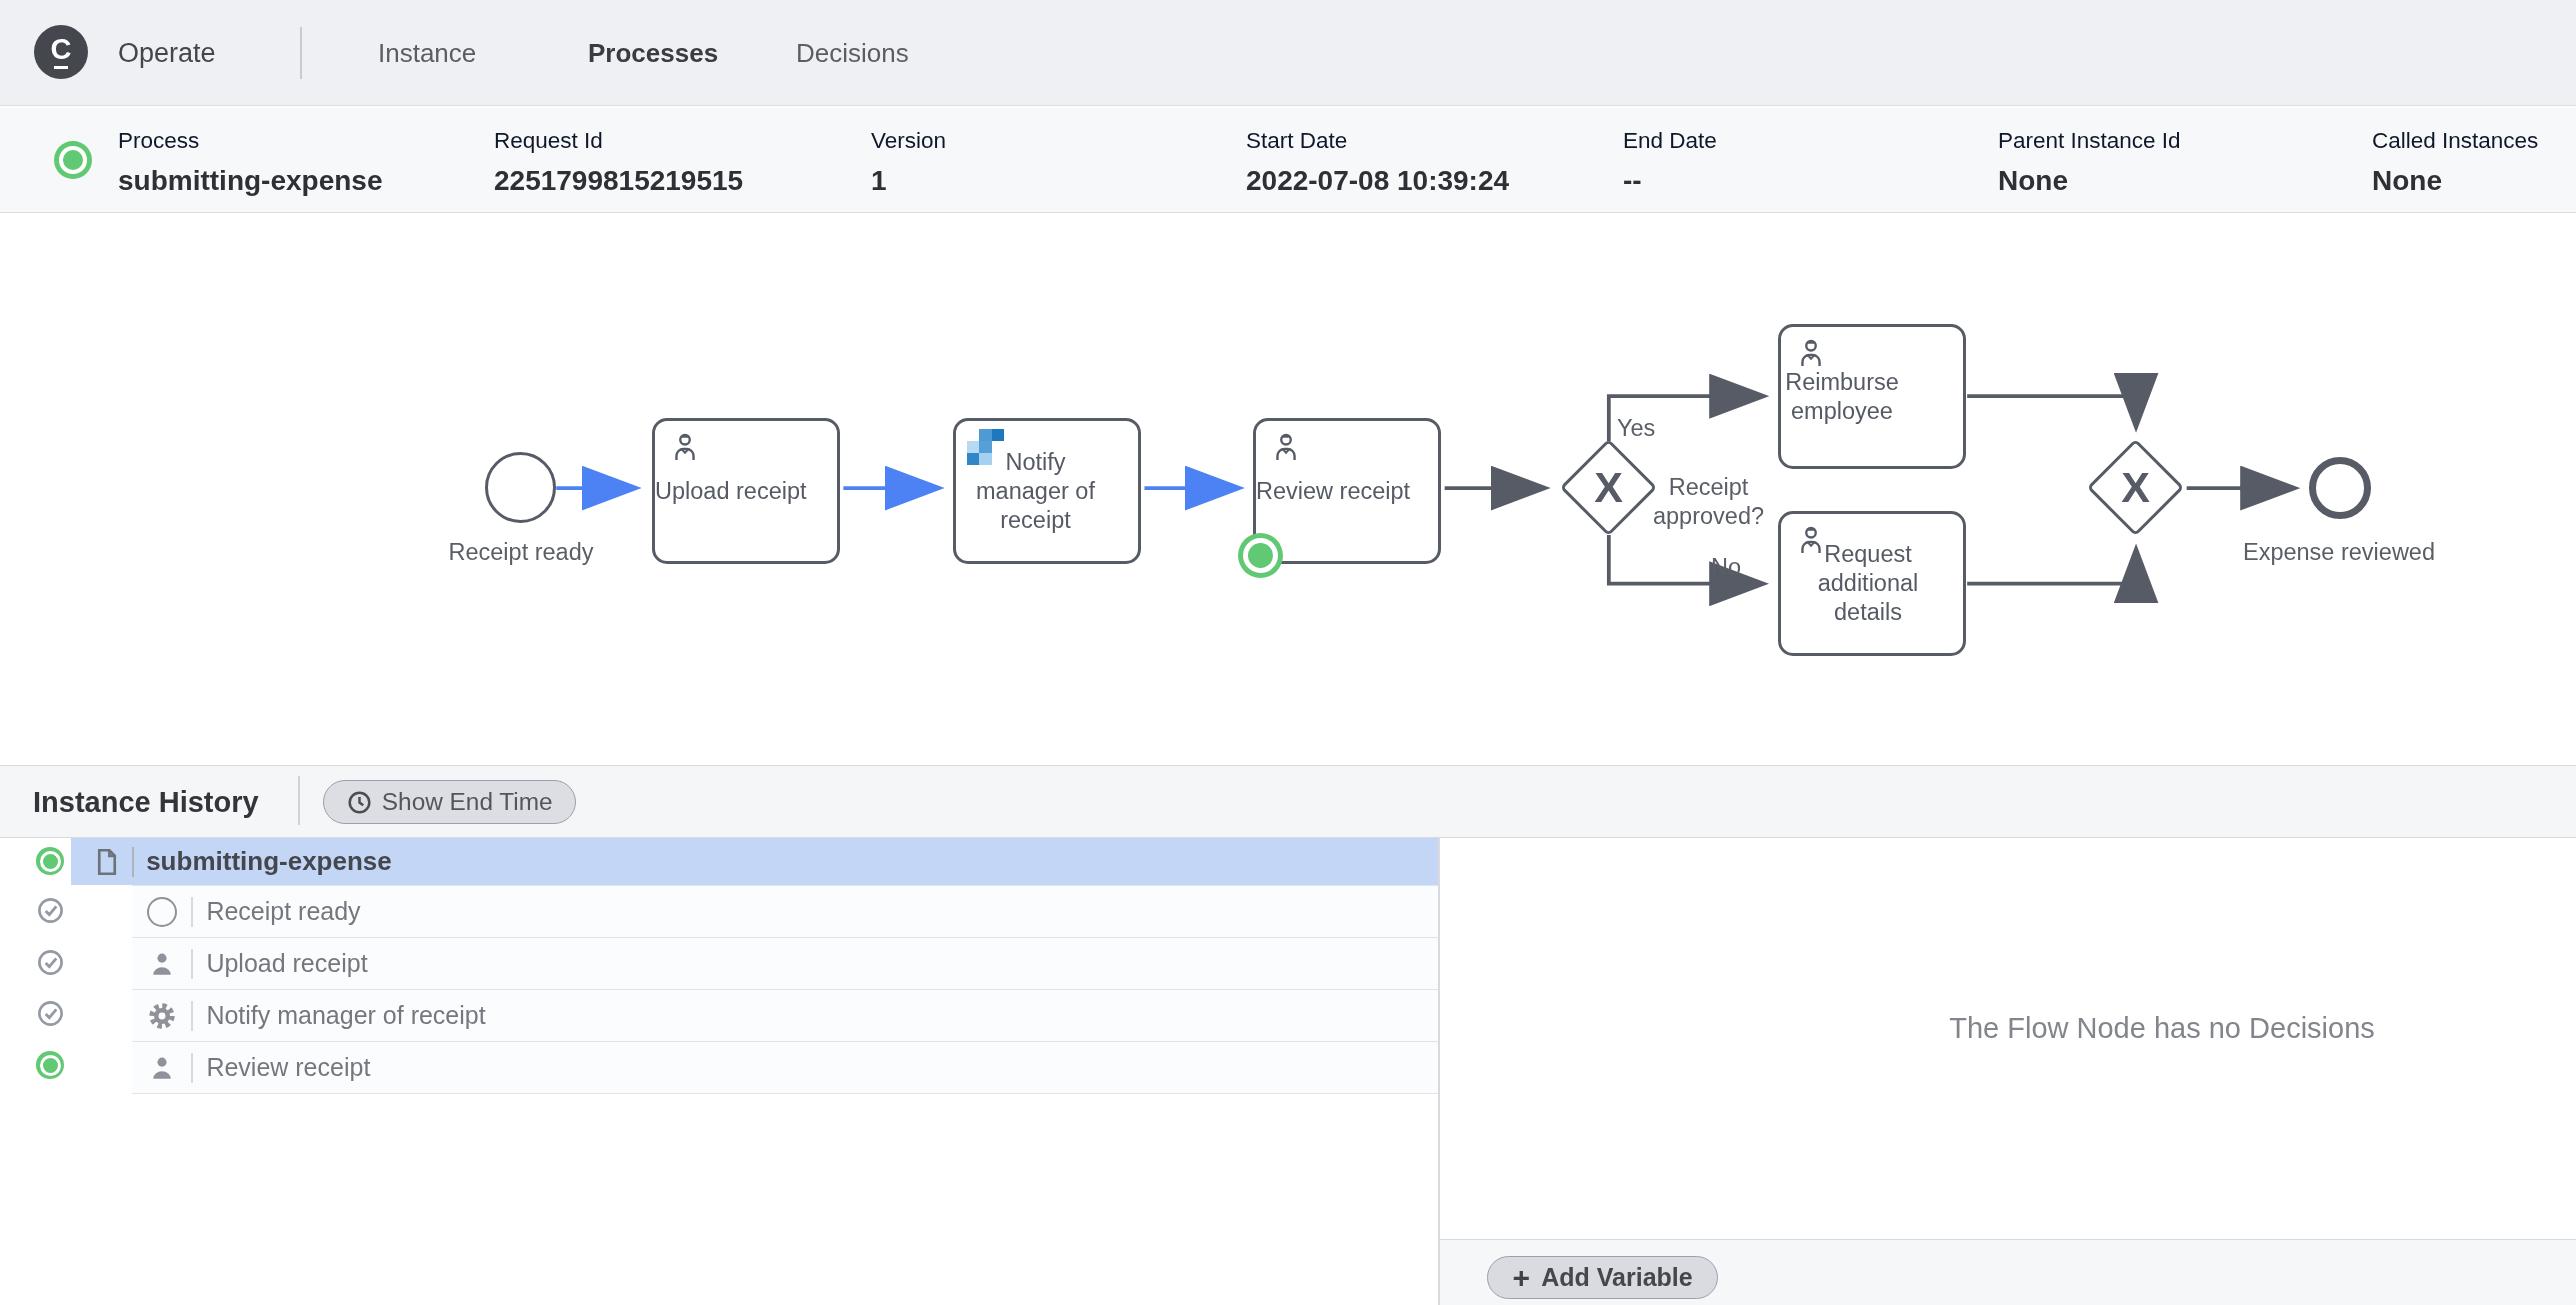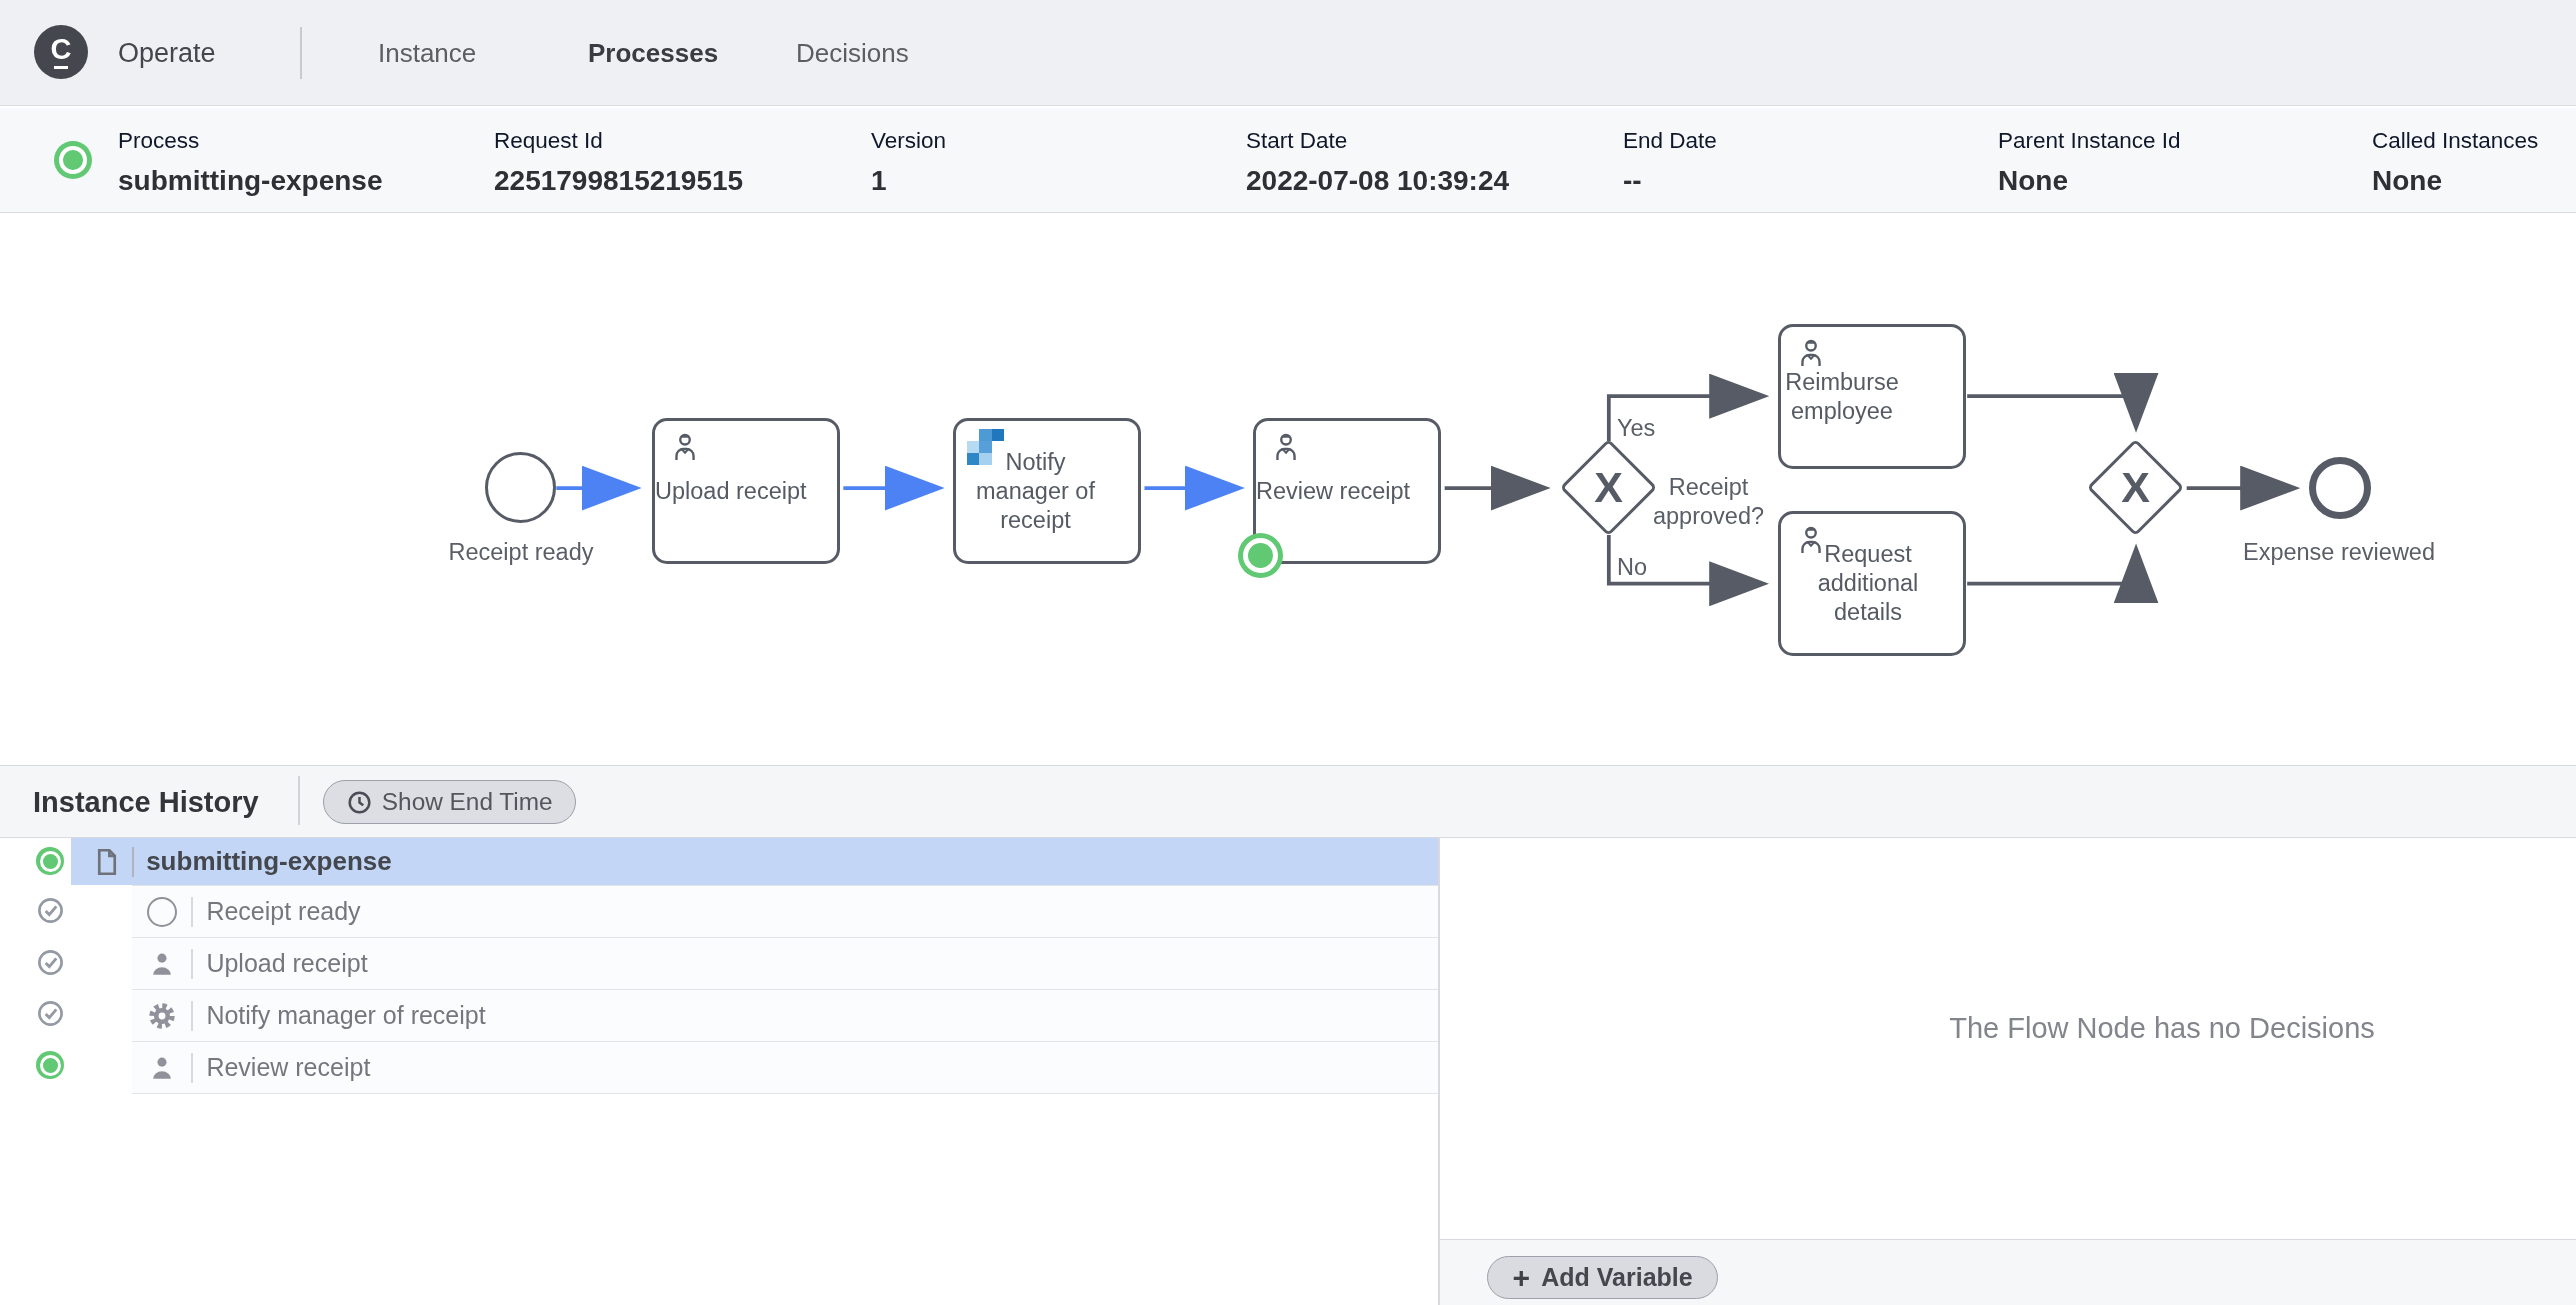--- a/index.html
+++ b/index.html
@@ -65,21 +65,21 @@
   .event.end   { left:2309px; top:244px; width:62px; height:62px; border:7.5px solid #565b66; }
   .gateway { position:absolute; width:69px; height:69px; background:#fff;
              border:3.8px solid #565b66; transform:rotate(45deg); border-radius:5.6px; cursor:pointer; }
   .g1 { left:1574px; top:240px; } .g2 { left:2101px; top:240px; }
   .gw-x { position:absolute; width:69px; height:69px; display:flex; align-items:center;
           justify-content:center; font-size:43px; font-weight:700; color:#565b66; }
   .dlabel { position:absolute; font-size:23.5px; color:#5a5e66; line-height:29px; }
   .lbl-start { left:427px; top:325px; width:188px; text-align:center; }
   .lbl-end   { left:2236px; top:325px; width:206px; text-align:center; }
   .lbl-yes { left:1617px; top:201px; }
-  .lbl-no  { left:1617px; top:340px; }
+  .lbl-no  { left:1711px; top:340px; }
   .lbl-gw  { left:1637px; top:240px; width:143px; text-align:center;margin-top:20px; }
   .badge { position:absolute; left:-18px; bottom:-17px; z-index:3; }
 
   
   .hist-head { position:absolute; top:765px; left:0; right:0; height:73px;
                background:#f5f6f8; border-top:1.9px solid #d9dadf; border-bottom:1.9px solid #d9dadf; }
   .hist-title { position:absolute; left:33px; top:50%; transform:translateY(-50%);
                 font-size:29px; font-weight:700; color:#33353b; }
   .hist-div { position:absolute; left:298px; top:10.3px; height:49px; width:1.9px; background:#d2d3d8; }
   .pill { display:inline-flex; align-items:center; background:#dcdee3;

